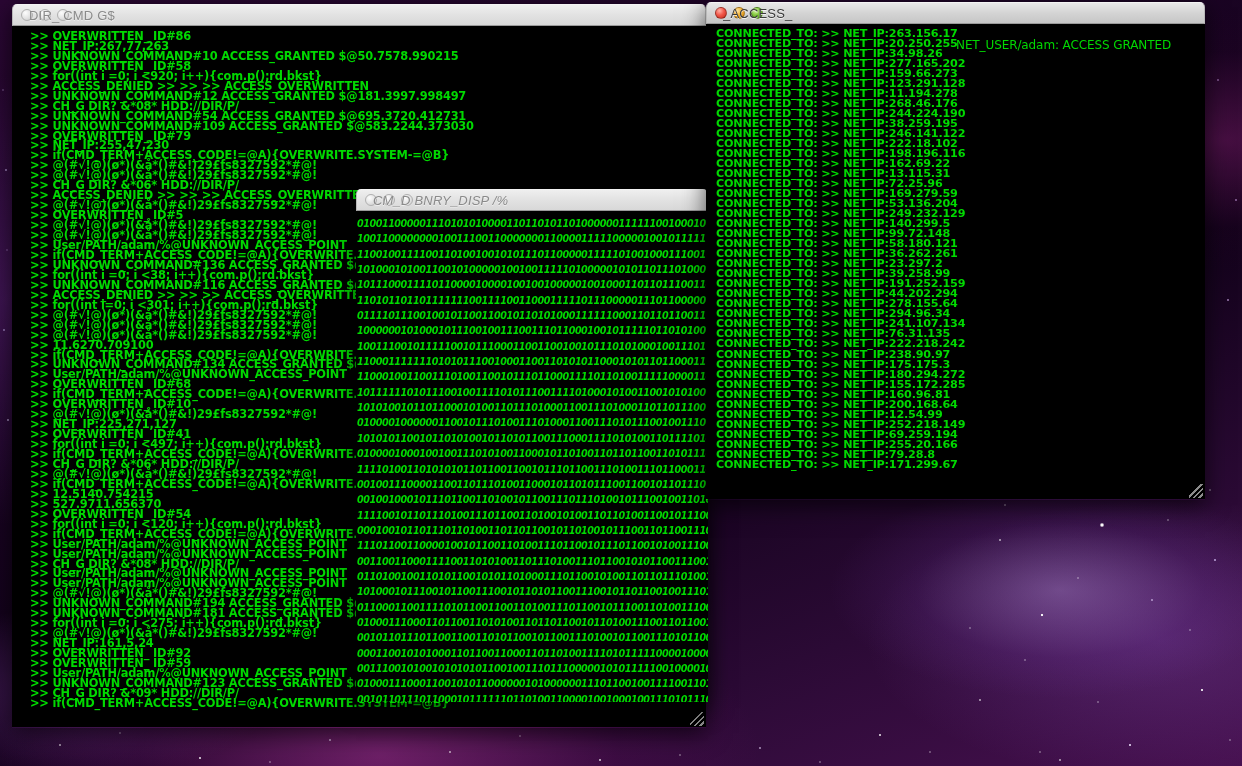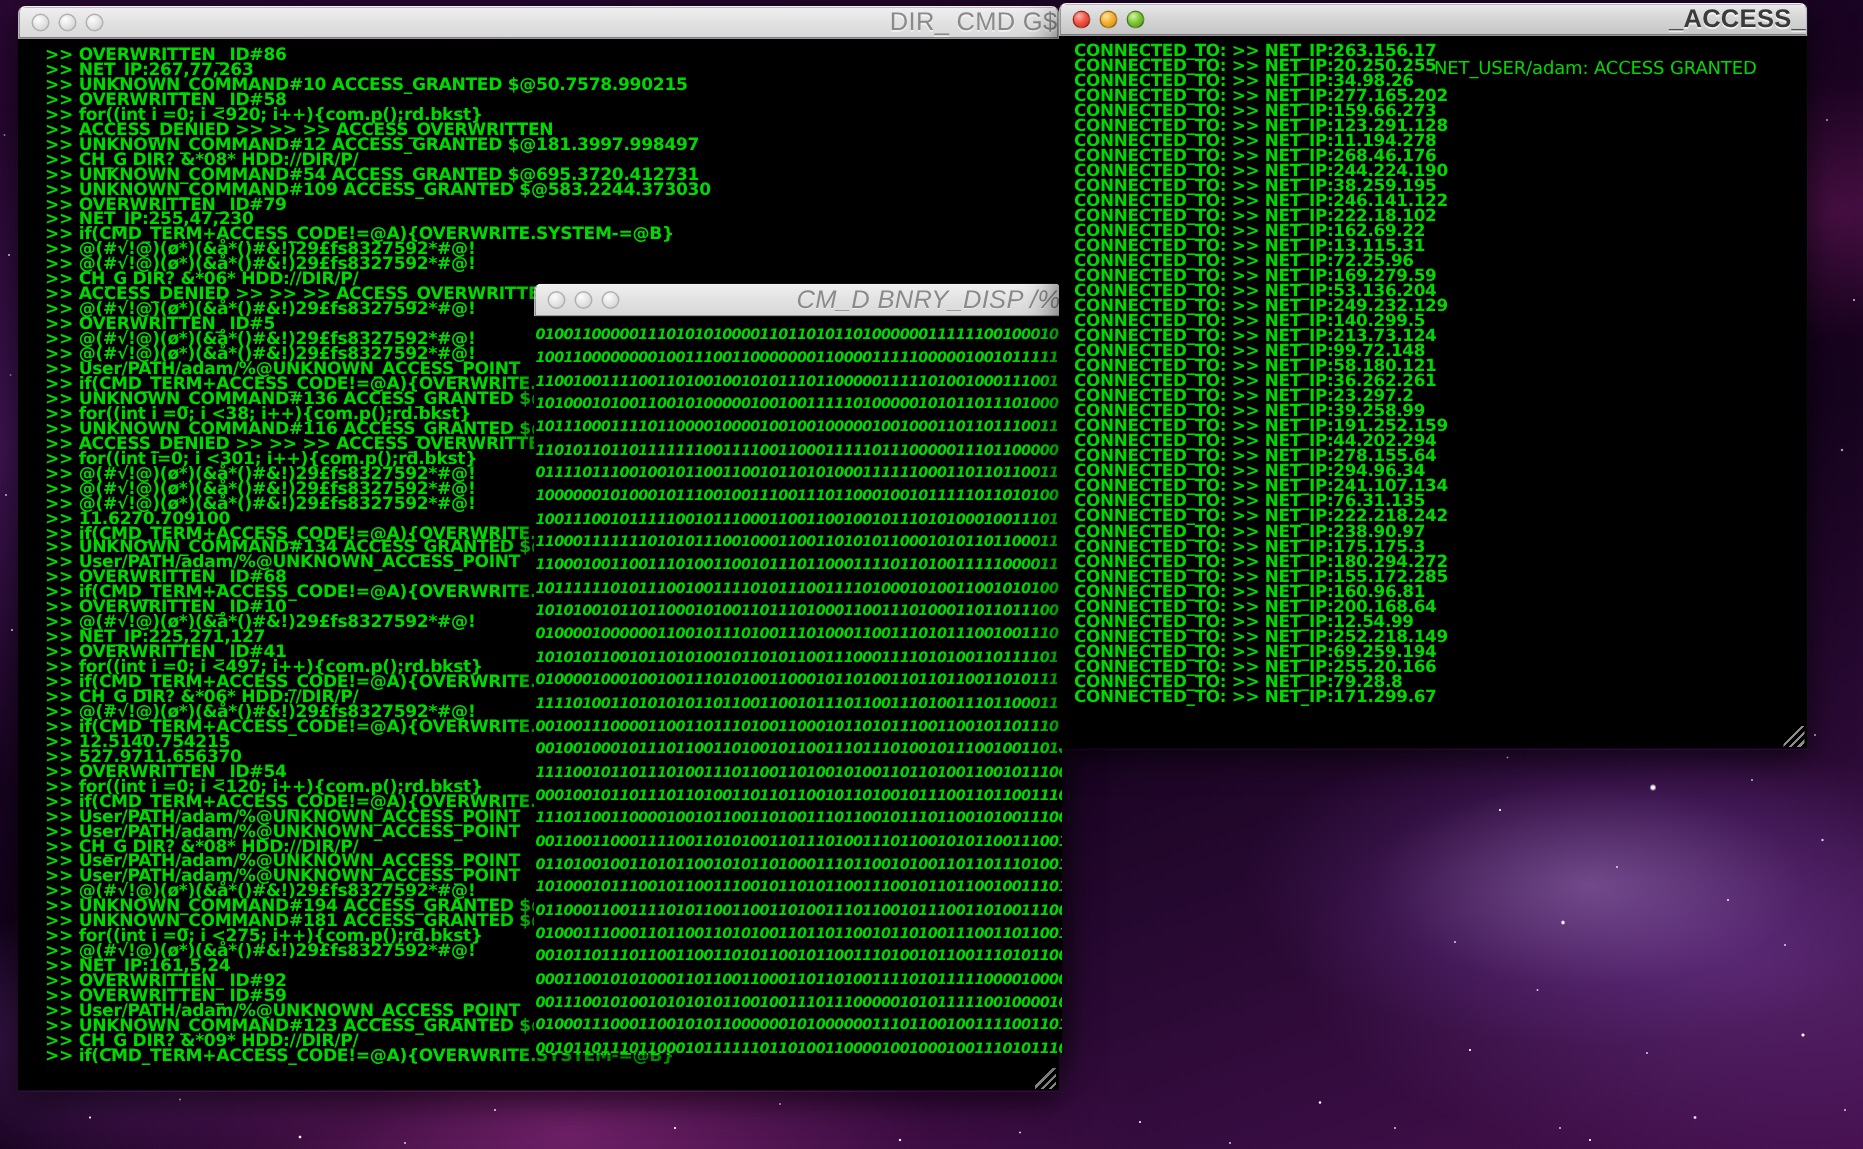--- a/index.html
+++ b/index.html
@@ -89,43 +89,42 @@
     align-items: center;
     position: relative;
     border-top: 1px solid #f3f3f3;
     border-left: 1px solid #b9b9b9;
     border-right: 1px solid #b9b9b9;
     border-bottom: 1px solid #9a9a9a;
     border-radius: 5px 5px 0 0;
   }
   .titlebar.active {
     background: linear-gradient(to bottom, #e8e8e8 0%, #d4d4d4 50%, #c6c6c6 100%);
-    font-weight: bold;
   }
   .titlebar.inactive {
     background: linear-gradient(to bottom, #efefef 0%, #e2e2e2 50%, #d8d8d8 100%);
   }
   .lights {
     display:flex; gap:6px; padding-left: 8px; align-items:center;
   }
   .light {
     width: 12px; height: 12px; border-radius: 50%;
     border: 1px solid rgba(0,0,0,.30);
   }
   .light.inert {
     background: radial-gradient(circle at 35% 30%, #fdfdfd 0%, #e2e2e2 55%, #c9c9c9 100%);
     border-color: #b0b0b0;
   }
   .light.red    { background: radial-gradient(circle at 35% 28%, #ffb0a5 0%, #f2584a 45%, #c22716 100%); }
   .light.yellow { background: radial-gradient(circle at 35% 28%, #ffe2a0 0%, #f5b335 45%, #c98208 100%); }
   .light.green  { background: radial-gradient(circle at 35% 28%, #d4f5a0 0%, #80c73c 45%, #4c9412 100%); }
   .title-text {
     position:absolute; left:16px; right:0;
-    text-align:right;
-    font-size: 17px;
+    text-align:left;
+    font-size: 13px;
     letter-spacing: .2px;
     color: #3b3b3b;
     text-shadow: 0 1px 0 rgba(255,255,255,.7);
     pointer-events: none;
     white-space: nowrap;
     overflow: hidden;
   }
   .title-text.dim { color: #8a8a8a; text-shadow: 0 1px 0 rgba(255,255,255,.5); }
 
   .term-body {
@@ -336,28 +335,28 @@
         <div class="term-line">CONNECTED_TO: &gt;&gt; NET_IP:34.98.26</div>
         <div class="term-line">CONNECTED_TO: &gt;&gt; NET_IP:277.165.202</div>
         <div class="term-line">CONNECTED_TO: &gt;&gt; NET_IP:159.66.273</div>
         <div class="term-line">CONNECTED_TO: &gt;&gt; NET_IP:123.291.128</div>
         <div class="term-line">CONNECTED_TO: &gt;&gt; NET_IP:11.194.278</div>
         <div class="term-line">CONNECTED_TO: &gt;&gt; NET_IP:268.46.176</div>
         <div class="term-line">CONNECTED_TO: &gt;&gt; NET_IP:244.224.190</div>
         <div class="term-line">CONNECTED_TO: &gt;&gt; NET_IP:38.259.195</div>
         <div class="term-line">CONNECTED_TO: &gt;&gt; NET_IP:246.141.122</div>
         <div class="term-line">CONNECTED_TO: &gt;&gt; NET_IP:222.18.102</div>
+        <div class="term-line">CONNECTED_TO: &gt;&gt; NET_IP:198.196.116</div>
         <div class="term-line">CONNECTED_TO: &gt;&gt; NET_IP:162.69.22</div>
         <div class="term-line">CONNECTED_TO: &gt;&gt; NET_IP:13.115.31</div>
         <div class="term-line">CONNECTED_TO: &gt;&gt; NET_IP:72.25.96</div>
         <div class="term-line">CONNECTED_TO: &gt;&gt; NET_IP:169.279.59</div>
         <div class="term-line">CONNECTED_TO: &gt;&gt; NET_IP:53.136.204</div>
         <div class="term-line">CONNECTED_TO: &gt;&gt; NET_IP:249.232.129</div>
         <div class="term-line">CONNECTED_TO: &gt;&gt; NET_IP:140.299.5</div>
-        <div class="term-line">CONNECTED_TO: &gt;&gt; NET_IP:213.73.124</div>
         <div class="term-line">CONNECTED_TO: &gt;&gt; NET_IP:99.72.148</div>
         <div class="term-line">CONNECTED_TO: &gt;&gt; NET_IP:58.180.121</div>
         <div class="term-line">CONNECTED_TO: &gt;&gt; NET_IP:36.262.261</div>
         <div class="term-line">CONNECTED_TO: &gt;&gt; NET_IP:23.297.2</div>
         <div class="term-line">CONNECTED_TO: &gt;&gt; NET_IP:39.258.99</div>
         <div class="term-line">CONNECTED_TO: &gt;&gt; NET_IP:191.252.159</div>
         <div class="term-line">CONNECTED_TO: &gt;&gt; NET_IP:44.202.294</div>
         <div class="term-line">CONNECTED_TO: &gt;&gt; NET_IP:278.155.64</div>
         <div class="term-line">CONNECTED_TO: &gt;&gt; NET_IP:294.96.34</div>
         <div class="term-line">CONNECTED_TO: &gt;&gt; NET_IP:241.107.134</div>

